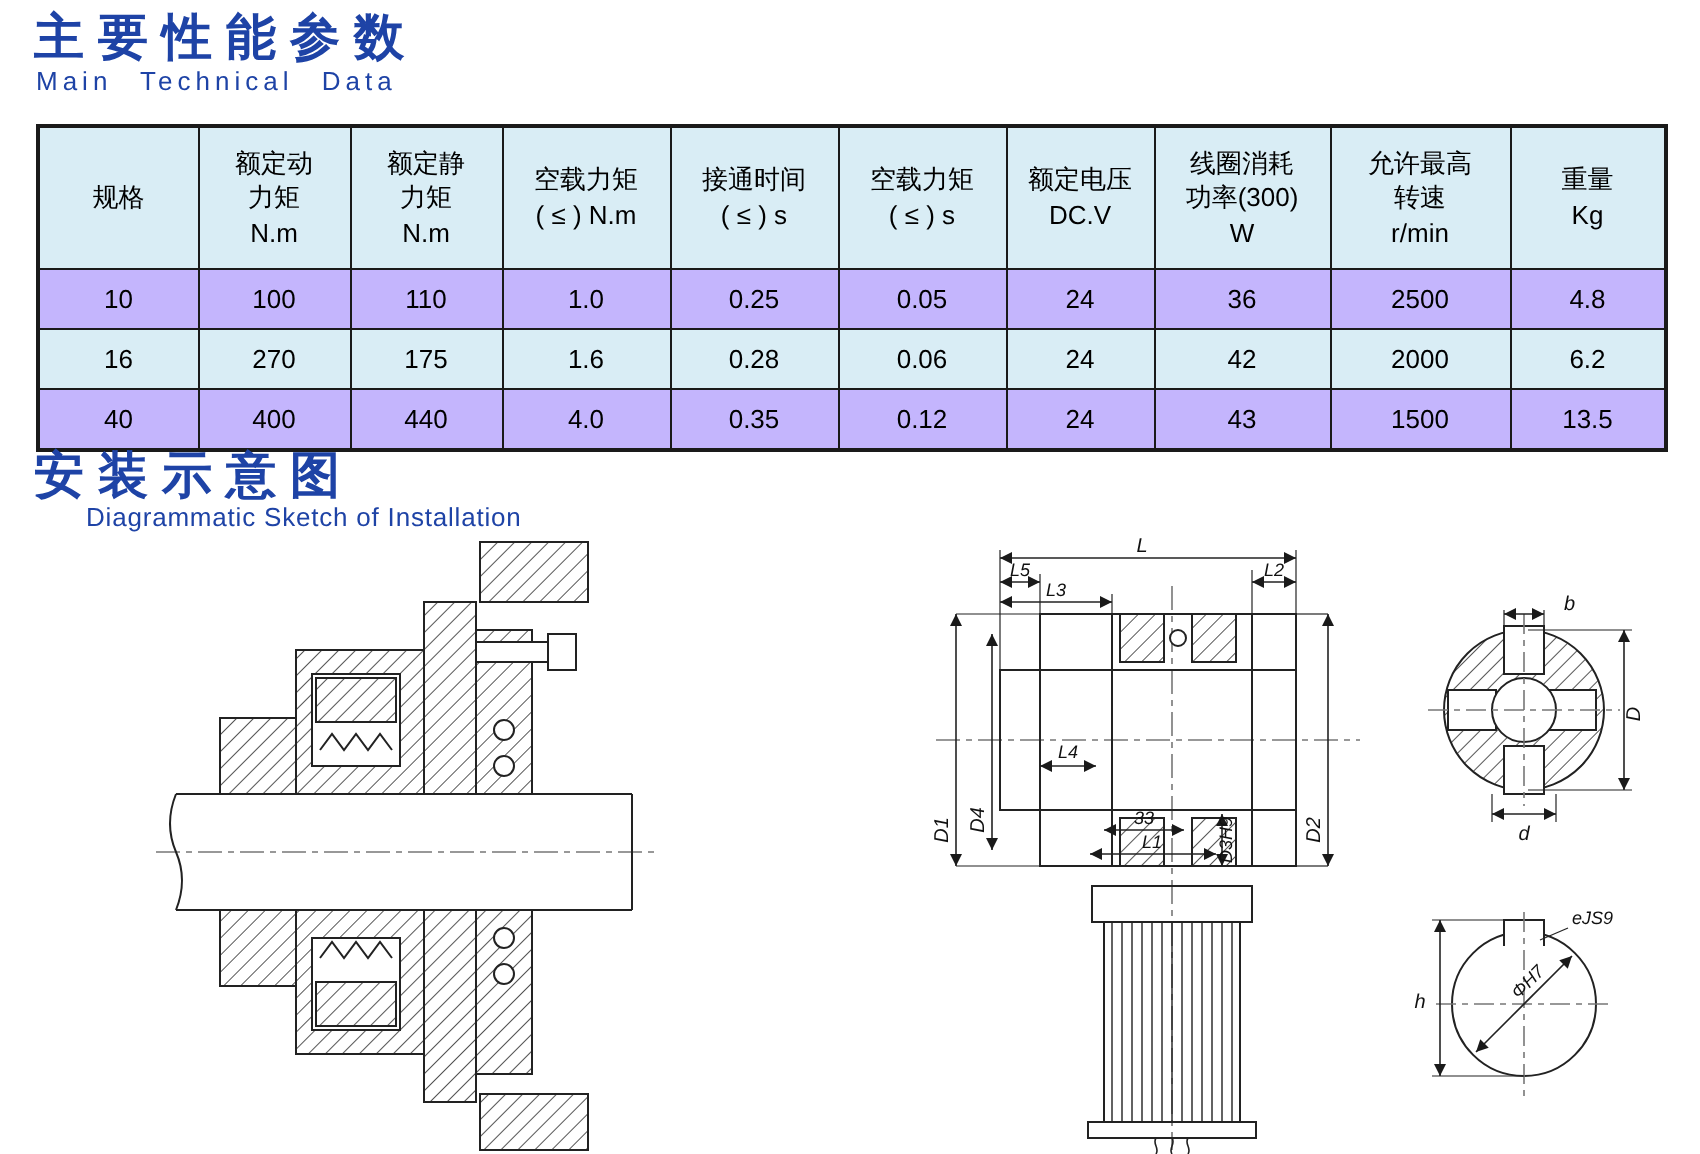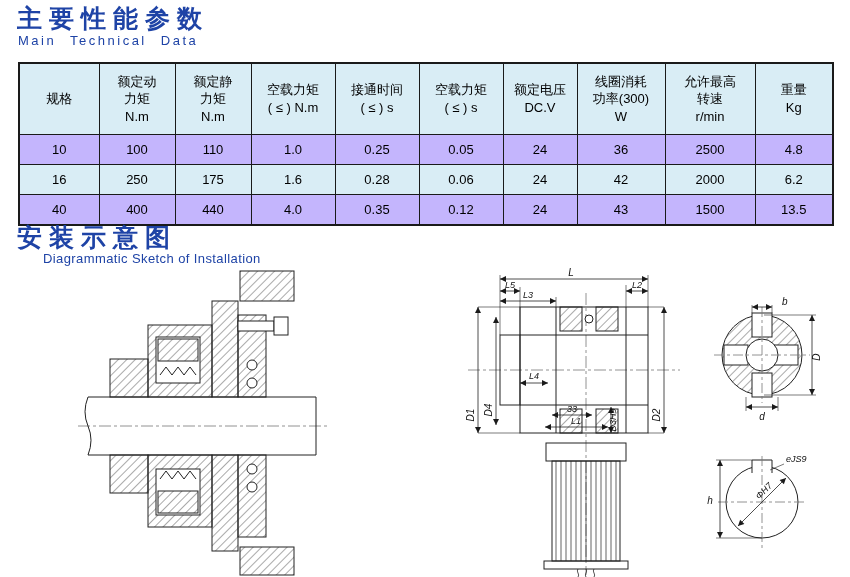--- a/index.html
+++ b/index.html
@@ -89,21 +89,21 @@
         <td>1.0</td>
         <td>0.25</td>
         <td>0.05</td>
         <td>24</td>
         <td>36</td>
         <td>2500</td>
         <td>4.8</td>
       </tr>
       <tr class="alt">
         <td>16</td>
-        <td>250</td>
+        <td>270</td>
         <td>175</td>
         <td>1.6</td>
         <td>0.28</td>
         <td>0.06</td>
         <td>24</td>
         <td>42</td>
         <td>2000</td>
         <td>6.2</td>
       </tr>
       <tr>

